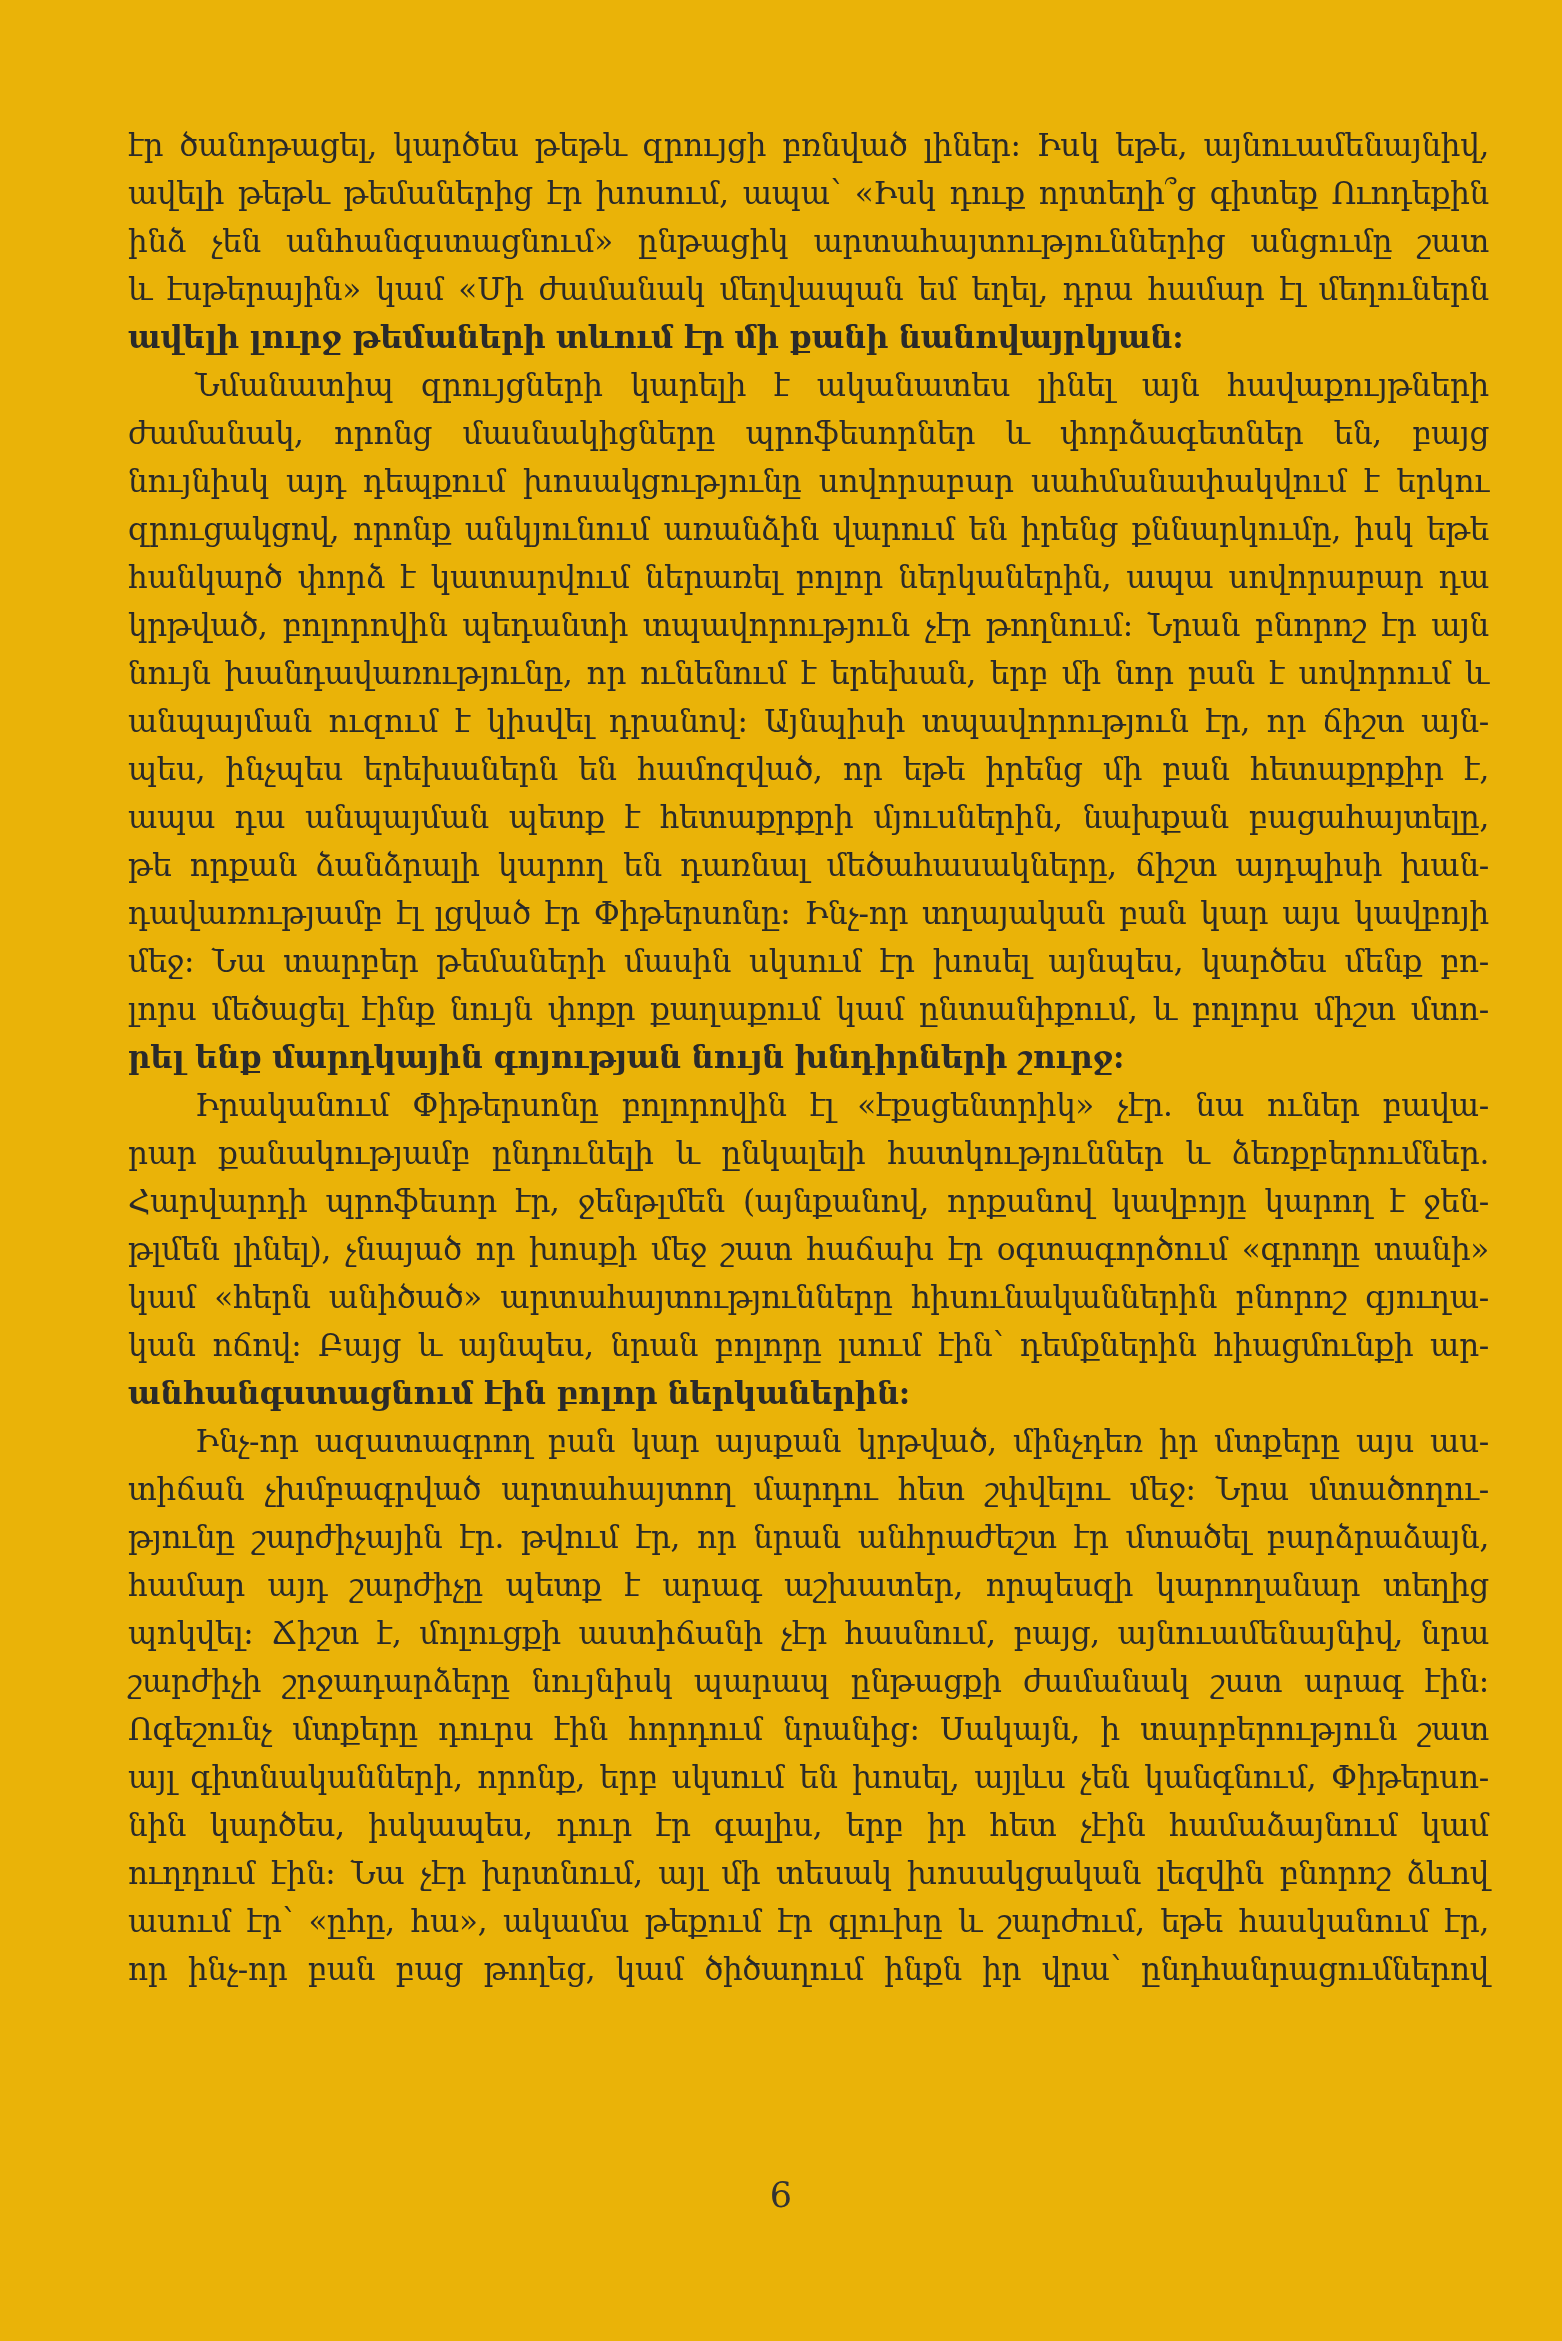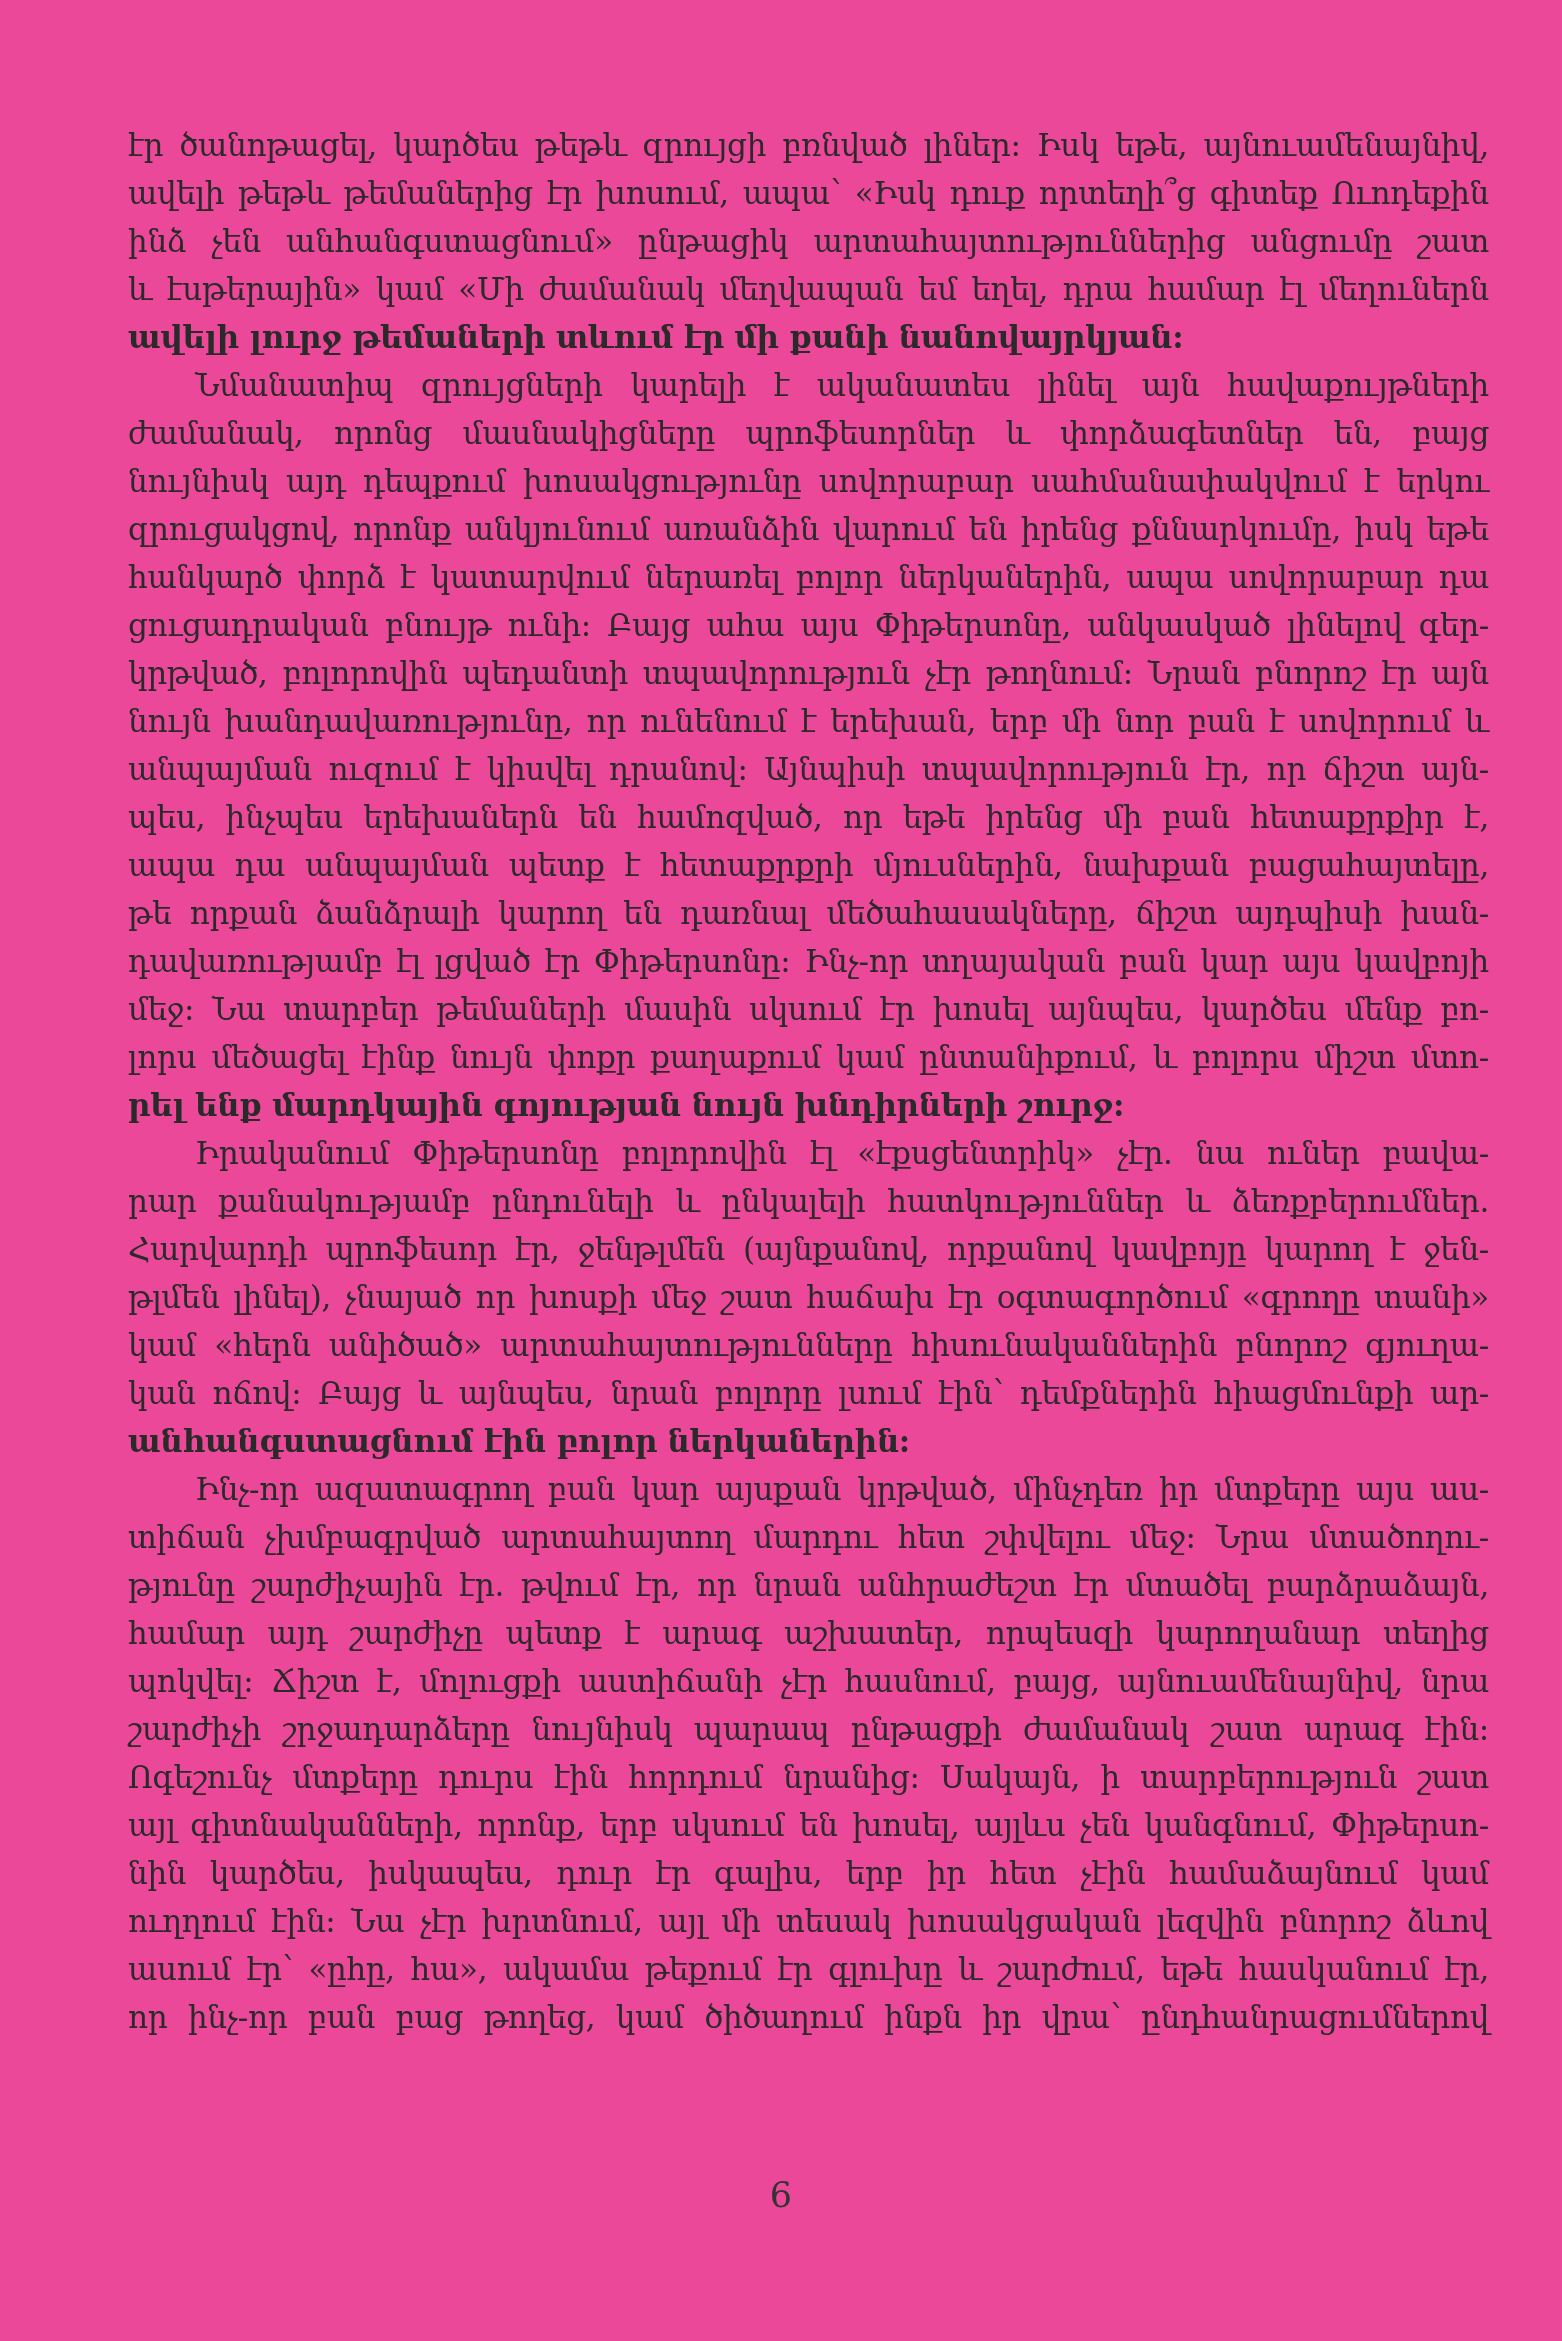--- a/index.html
+++ b/index.html
@@ -1,19 +1,19 @@
 <!DOCTYPE html>
 <html style="font-size:13.4px"><head>
 <meta charset="utf-8">
 <style>
   html, body { margin: 0; padding: 0; background: #ffffff; }
   body { width: 1562px; height: 2342px; position: relative; overflow: hidden; }
   .page {
     position: absolute; left: 0; top: 0; width: 1562px; height: 2342px;
-    background: #ec4899;
+    background: #eab308;
   }
   .text-block {
     position: absolute; left: 128px; top: 121px; width: 1361px;
     font-family: "DejaVu Serif", serif;
     color: #2a2a2a;
   }
   .line {
     display: block;
     height: 48px;
     line-height: 48px;
@@ -40,21 +40,20 @@
       <span class="line">էր ծանոթացել, կարծես թեթև զրույցի բռնված լիներ: Իսկ եթե, այնուամենայնիվ,</span>
       <span class="line">ավելի թեթև թեմաներից էր խոսում, ապա՝ «Իսկ դուք որտեղի՞ց գիտեք Ուոդեքին</span>
       <span class="line">ինձ չեն անհանգստացնում» ընթացիկ արտահայտություններից անցումը շատ</span>
       <span class="line">և էսթերային» կամ «Մի ժամանակ մեղվապան եմ եղել, դրա համար էլ մեղուներն</span>
       <span class="line last">ավելի լուրջ թեմաների տևում էր մի քանի նանովայրկյան:</span>
       <span class="line indent">Նմանատիպ զրույցների կարելի է ականատես լինել այն հավաքույթների</span>
       <span class="line">ժամանակ, որոնց մասնակիցները պրոֆեսորներ և փորձագետներ են, բայց</span>
       <span class="line">նույնիսկ այդ դեպքում խոսակցությունը սովորաբար սահմանափակվում է երկու</span>
       <span class="line">զրուցակցով, որոնք անկյունում առանձին վարում են իրենց քննարկումը, իսկ եթե</span>
       <span class="line">հանկարծ փորձ է կատարվում ներառել բոլոր ներկաներին, ապա սովորաբար դա</span>
-      <span class="line">ցուցադրական բնույթ ունի: Բայց ահա այս Փիթերսոնը, անկասկած լինելով գեր-</span>
       <span class="line">կրթված, բոլորովին պեդանտի տպավորություն չէր թողնում: Նրան բնորոշ էր այն</span>
       <span class="line">նույն խանդավառությունը, որ ունենում է երեխան, երբ մի նոր բան է սովորում և</span>
       <span class="line">անպայման ուզում է կիսվել դրանով: Այնպիսի տպավորություն էր, որ ճիշտ այն-</span>
       <span class="line">պես, ինչպես երեխաներն են համոզված, որ եթե իրենց մի բան հետաքրքիր է,</span>
       <span class="line">ապա դա անպայման պետք է հետաքրքրի մյուսներին, նախքան բացահայտելը,</span>
       <span class="line">թե որքան ձանձրալի կարող են դառնալ մեծահասակները, ճիշտ այդպիսի խան-</span>
       <span class="line">դավառությամբ էլ լցված էր Փիթերսոնը: Ինչ-որ տղայական բան կար այս կավբոյի</span>
       <span class="line">մեջ: Նա տարբեր թեմաների մասին սկսում էր խոսել այնպես, կարծես մենք բո-</span>
       <span class="line">լորս մեծացել էինք նույն փոքր քաղաքում կամ ընտանիքում, և բոլորս միշտ մտո-</span>
       <span class="line last">րել ենք մարդկային գոյության նույն խնդիրների շուրջ:</span>

